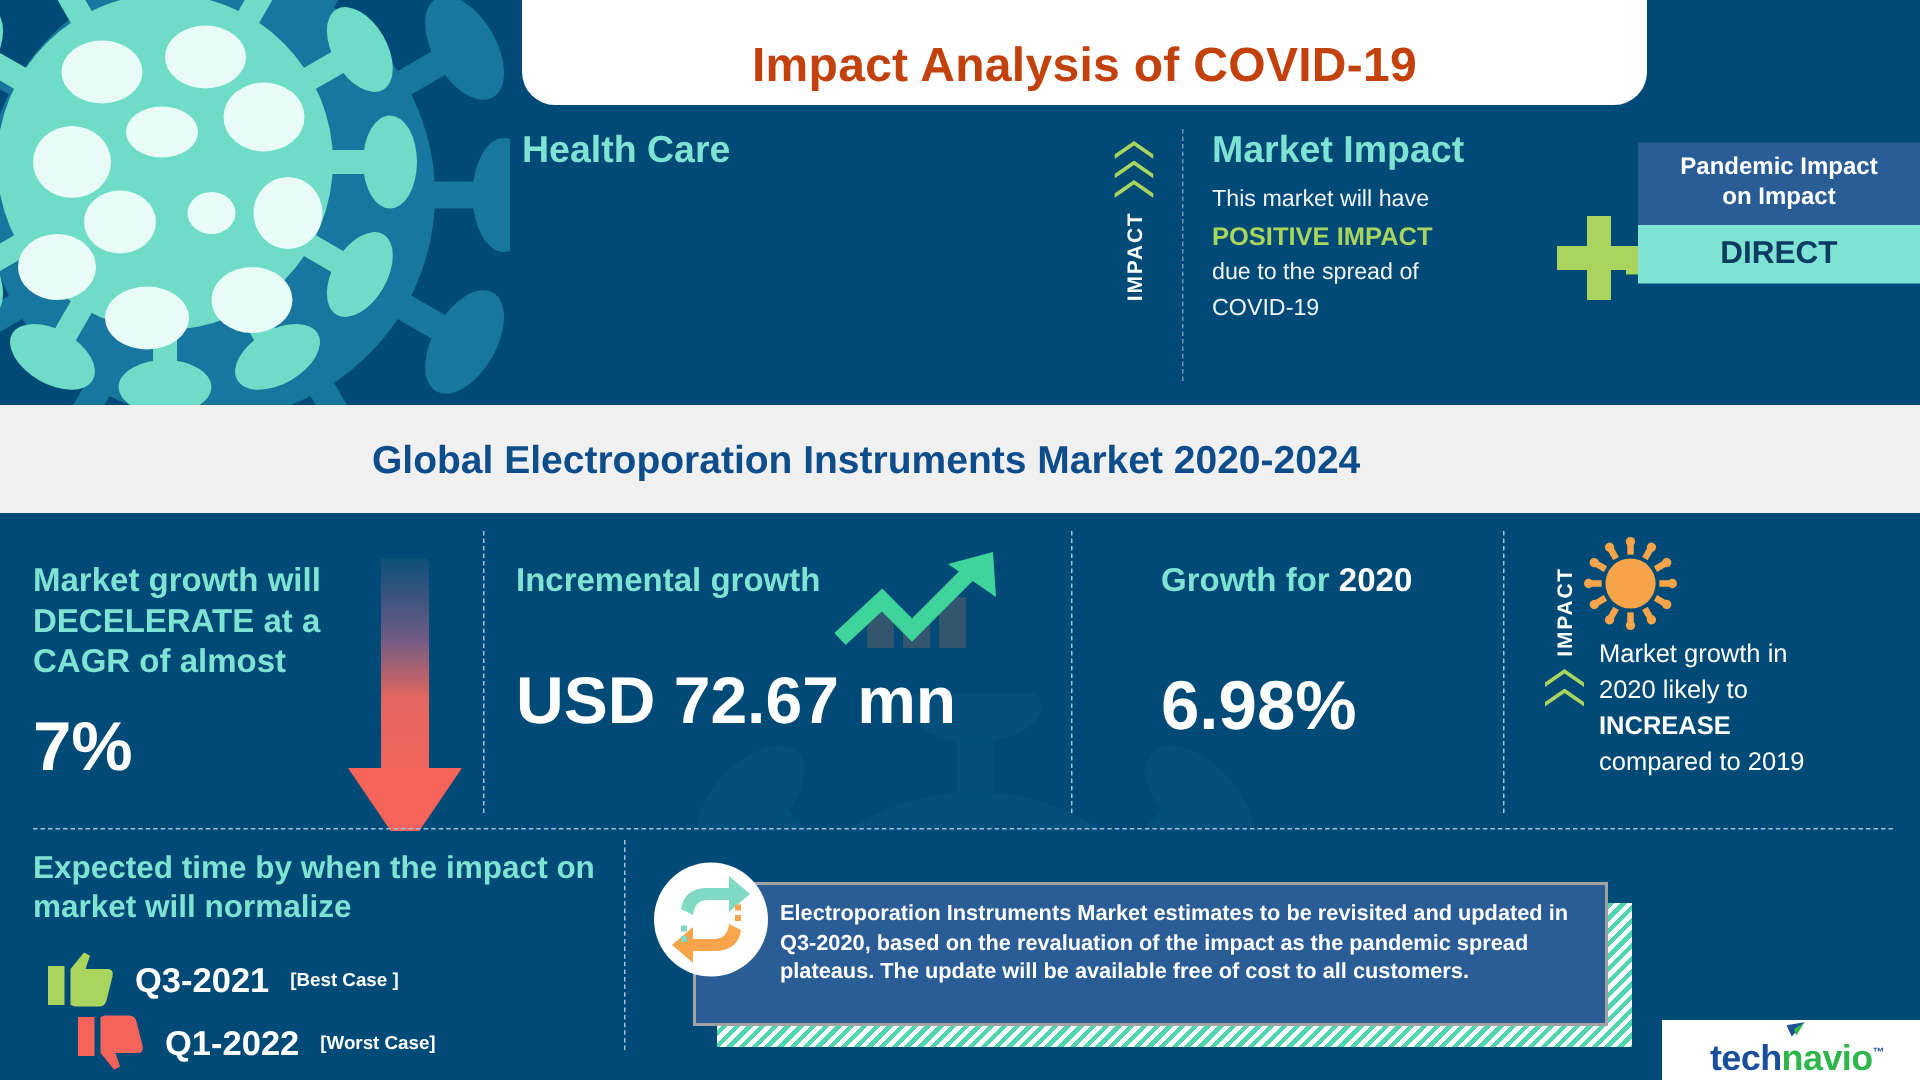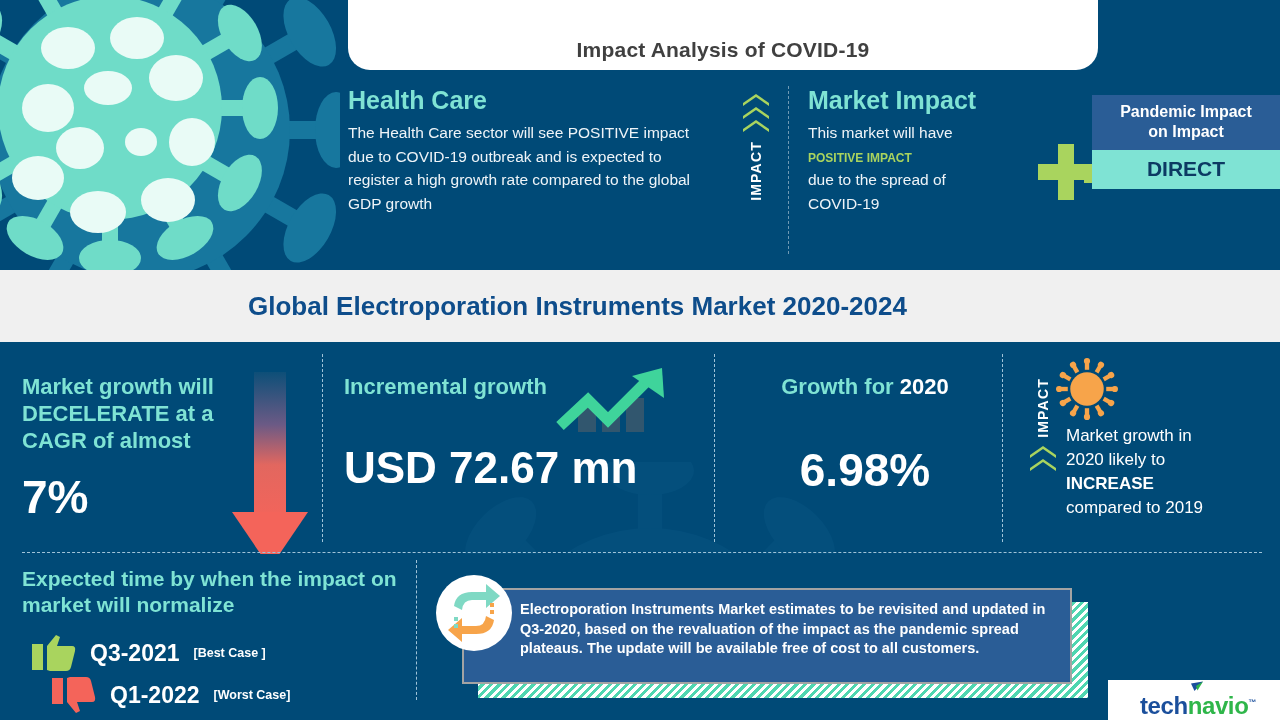--- a/index.html
+++ b/index.html
@@ -26,21 +26,21 @@
   }
   .title-banner {
     position: absolute; left: 348px; top: -22px;
     width: 750px; height: 92px;
     background: #ffffff;
     border-radius: 0 0 22px 22px;
     display: flex; align-items: flex-end; justify-content: center;
     padding-bottom: 8px;
   }
   .title-banner .ttl {
-    color: #404040; font-size: 21px; font-weight: bold; letter-spacing: .2px; margin-top: 28px;
+    color: #c2410c; font-size: 32px; font-weight: bold; letter-spacing: .2px; margin-top: 28px;
   }
 
   .hdr-cols {
     position: absolute; left: 348px; top: 86px; width: 932px; height: 170px;
   }
   .col-health { position: absolute; left: 0; top: 0; width: 360px; }
   .col-health h2 {
     color: #7fe3d4; font-size: 25px; font-weight: bold; margin-bottom: 6px;
   }
   .col-health p, .col-mi p {
@@ -62,21 +62,21 @@
   }
   .vdivider {
     position: absolute; left: 440px; top: 0; width: 1px; height: 168px;
     border-left: 1px dashed #6f9ab4;
   }
 
   .col-mi { position: absolute; left: 460px; top: 0; width: 250px; }
   .col-mi h2 {
     color: #7fe3d4; font-size: 25px; font-weight: bold; margin-bottom: 6px;
   }
-  .pos-impact { color: #a9d45e; font-weight: bold; font-size: 12px; }
+  .pos-impact { color: #a9d45e; font-weight: bold; font-size: 17px; }
 
   .plus-sign {
     position: absolute; left: 690px; top: 58px; width: 56px; height: 56px;
   }
   .plus-sign::before, .plus-sign::after {
     content: ""; position: absolute; background: #a9d45e;
   }
   .plus-sign::before { left: 20px; top: 0; width: 16px; height: 56px; }
   .plus-sign::after  { left: 0; top: 20px; width: 56px; height: 16px; }
 
@@ -135,21 +135,21 @@
   }
   .stat-2 { left: 344px; width: 300px; }
   .stat-2 .big { font-size: 44px; margin-top: 42px; }
   .growth-icon {
     position: absolute; left: 554px; top: 22px; width: 116px; height: 70px;
   }
   .dash-v2 {
     position: absolute; left: 714px; top: 12px; height: 188px;
     border-left: 1px dashed #9fc3d8;
   }
-  .stat-3 { left: 730px; width: 270px; text-align: center; }
+  .stat-3 { left: 774px; width: 270px; }
   .stat-3 .big { font-size: 46px; margin-top: 42px; }
   .stat-3 .lbl .yr { color: #ffffff; }
   .dash-v3 {
     position: absolute; left: 1002px; top: 12px; height: 188px;
     border-left: 1px dashed #9fc3d8;
   }
 
   .impact-strip-r {
     position: absolute; left: 1020px; top: 36px; width: 46px; height: 170px;
     display: flex; flex-direction: column; align-items: center;
@@ -357,21 +357,20 @@
     </svg>
 
     <div class="title-banner">
       <span class="ttl">Impact Analysis of COVID-19</span>
     </div>
 
     <div class="hdr-cols">
 
       <div class="col-health">
         <h2>Health Care</h2>
-        <p>The Health Care sector will see POSITIVE  impact due to COVID-19 outbreak and is expected to register a high growth rate compared to the global GDP growth</p>
       </div>
 
       <div class="impact-strip-h">
         <div class="chev-stack">
           <svg class="chev" viewBox="0 0 26 12">
               <polygon points="13,0 26,9 26,12 13,3 0,12 0,9" fill="#a9d45e"></polygon>
             </svg>
           <svg class="chev" viewBox="0 0 26 12">
               <polygon points="13,0 26,9 26,12 13,3 0,12 0,9" fill="#a9d45e"></polygon>
             </svg>

